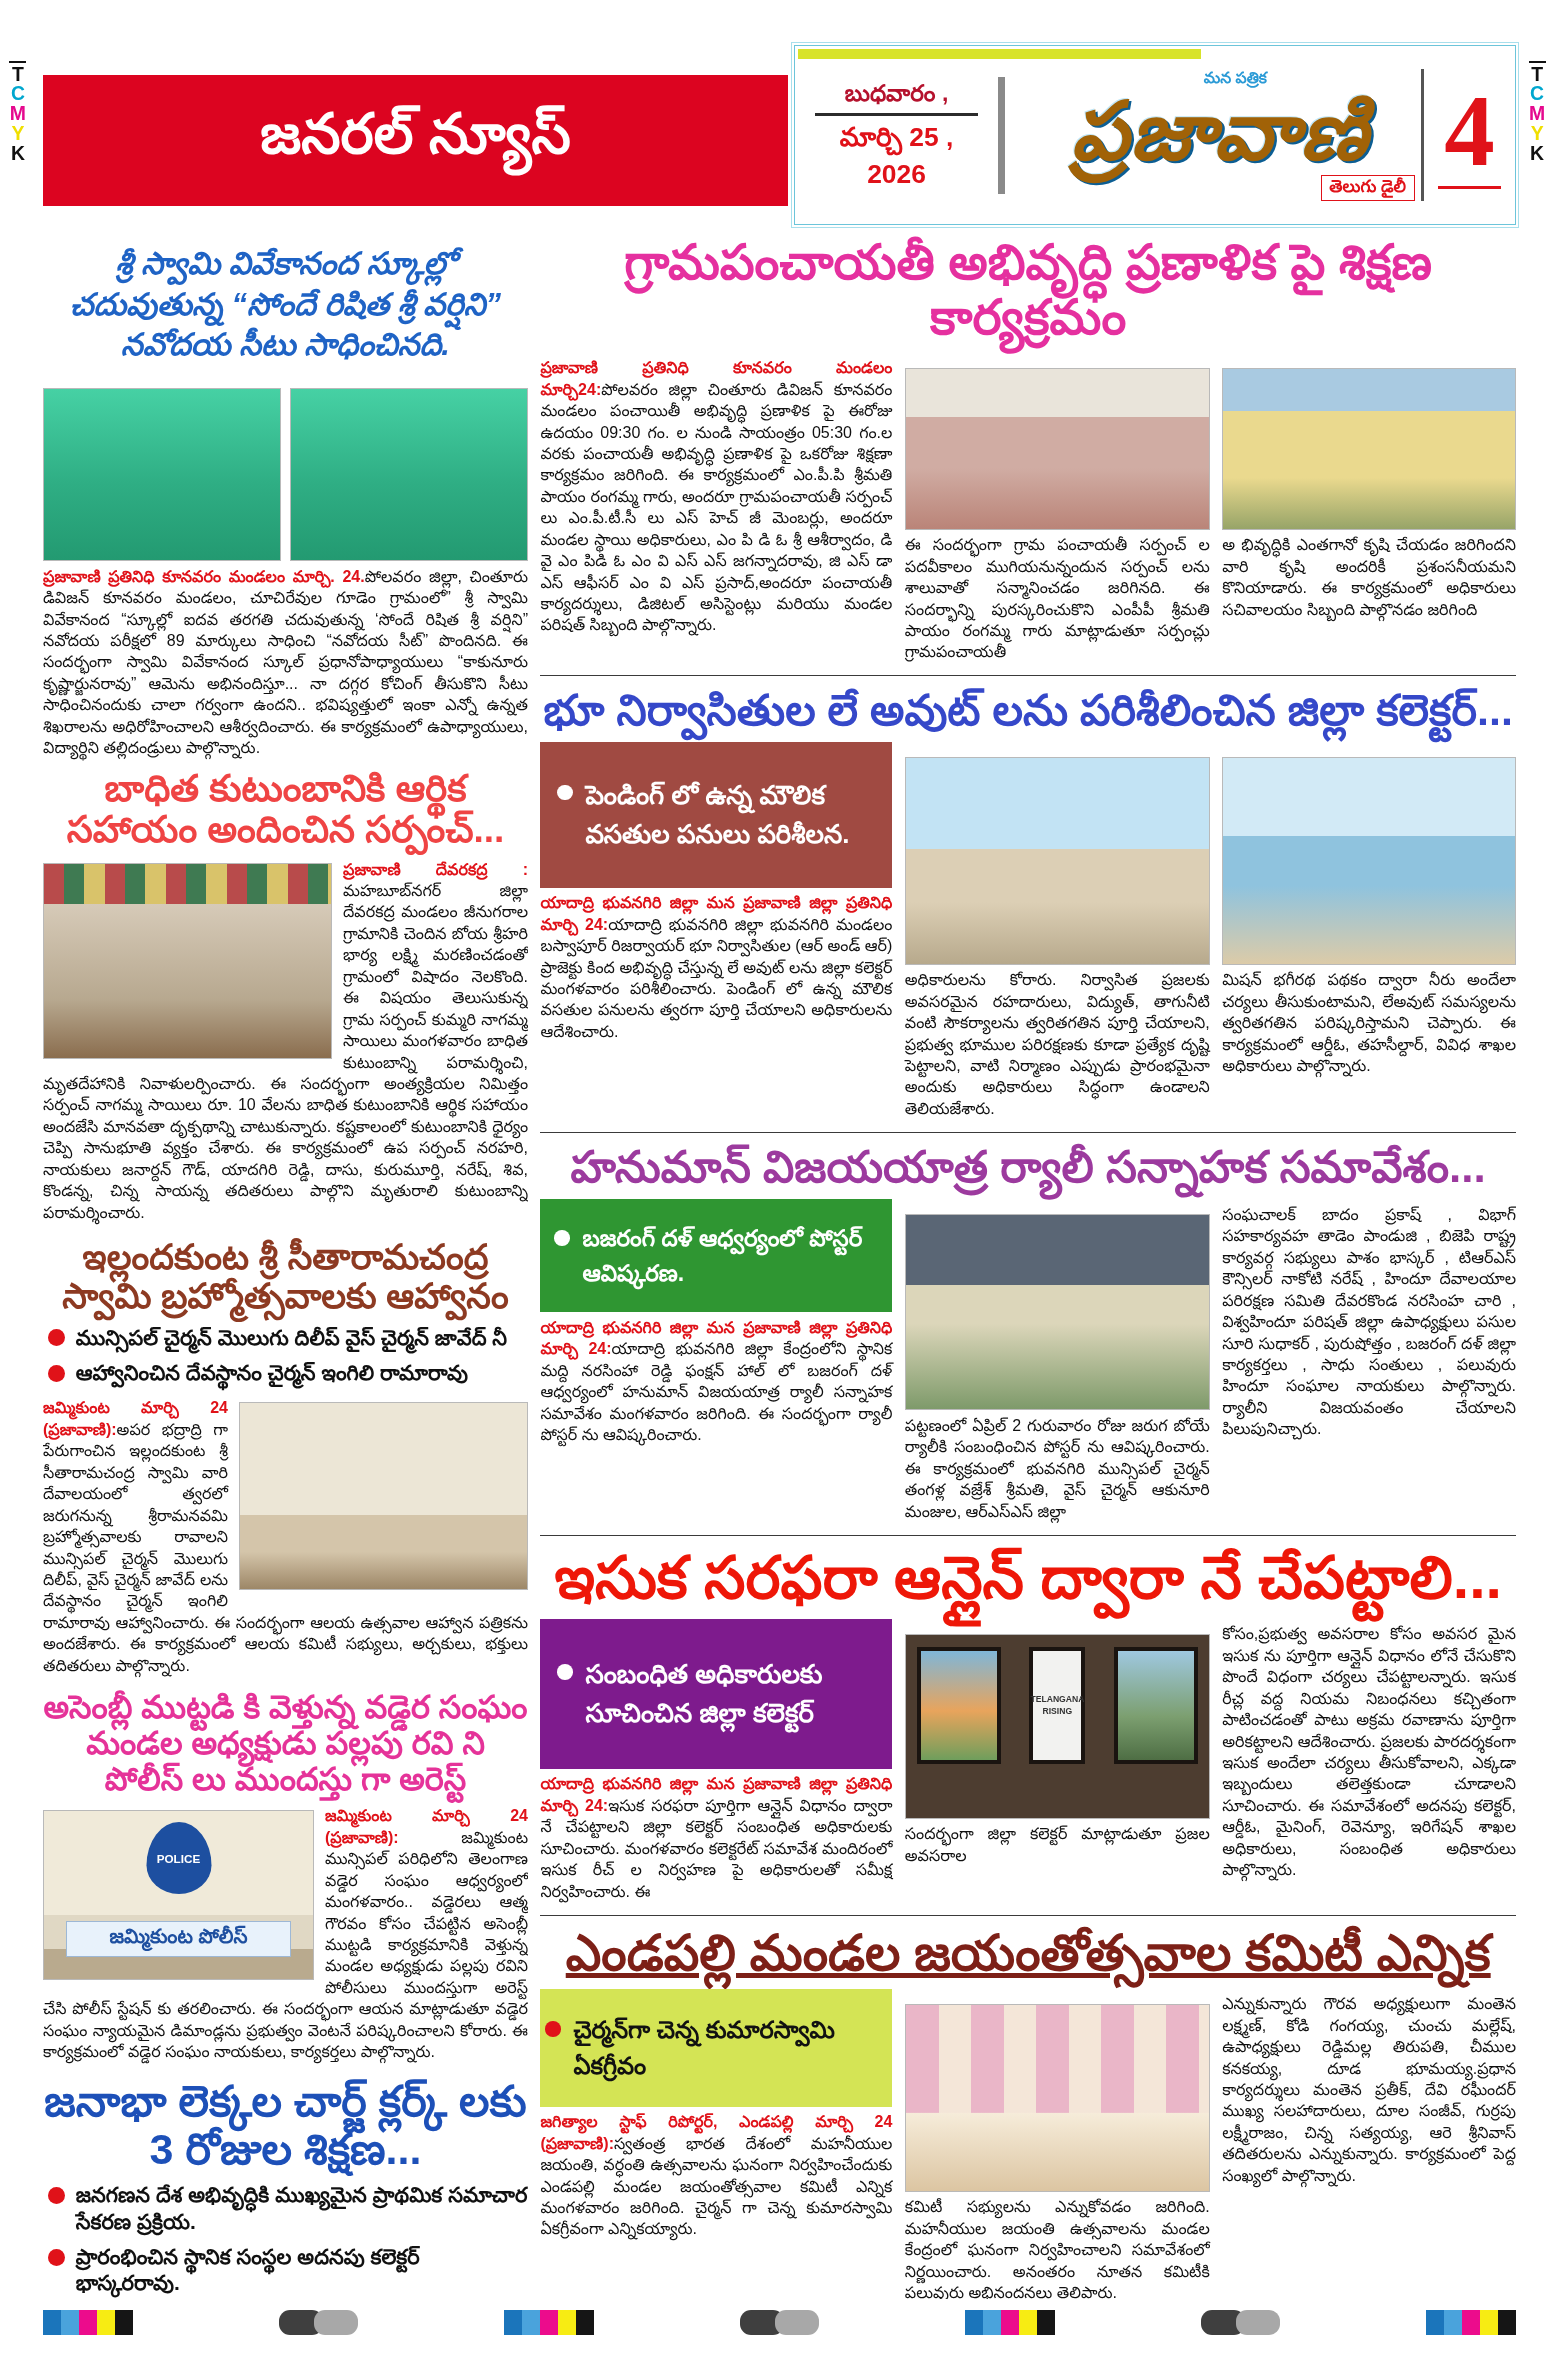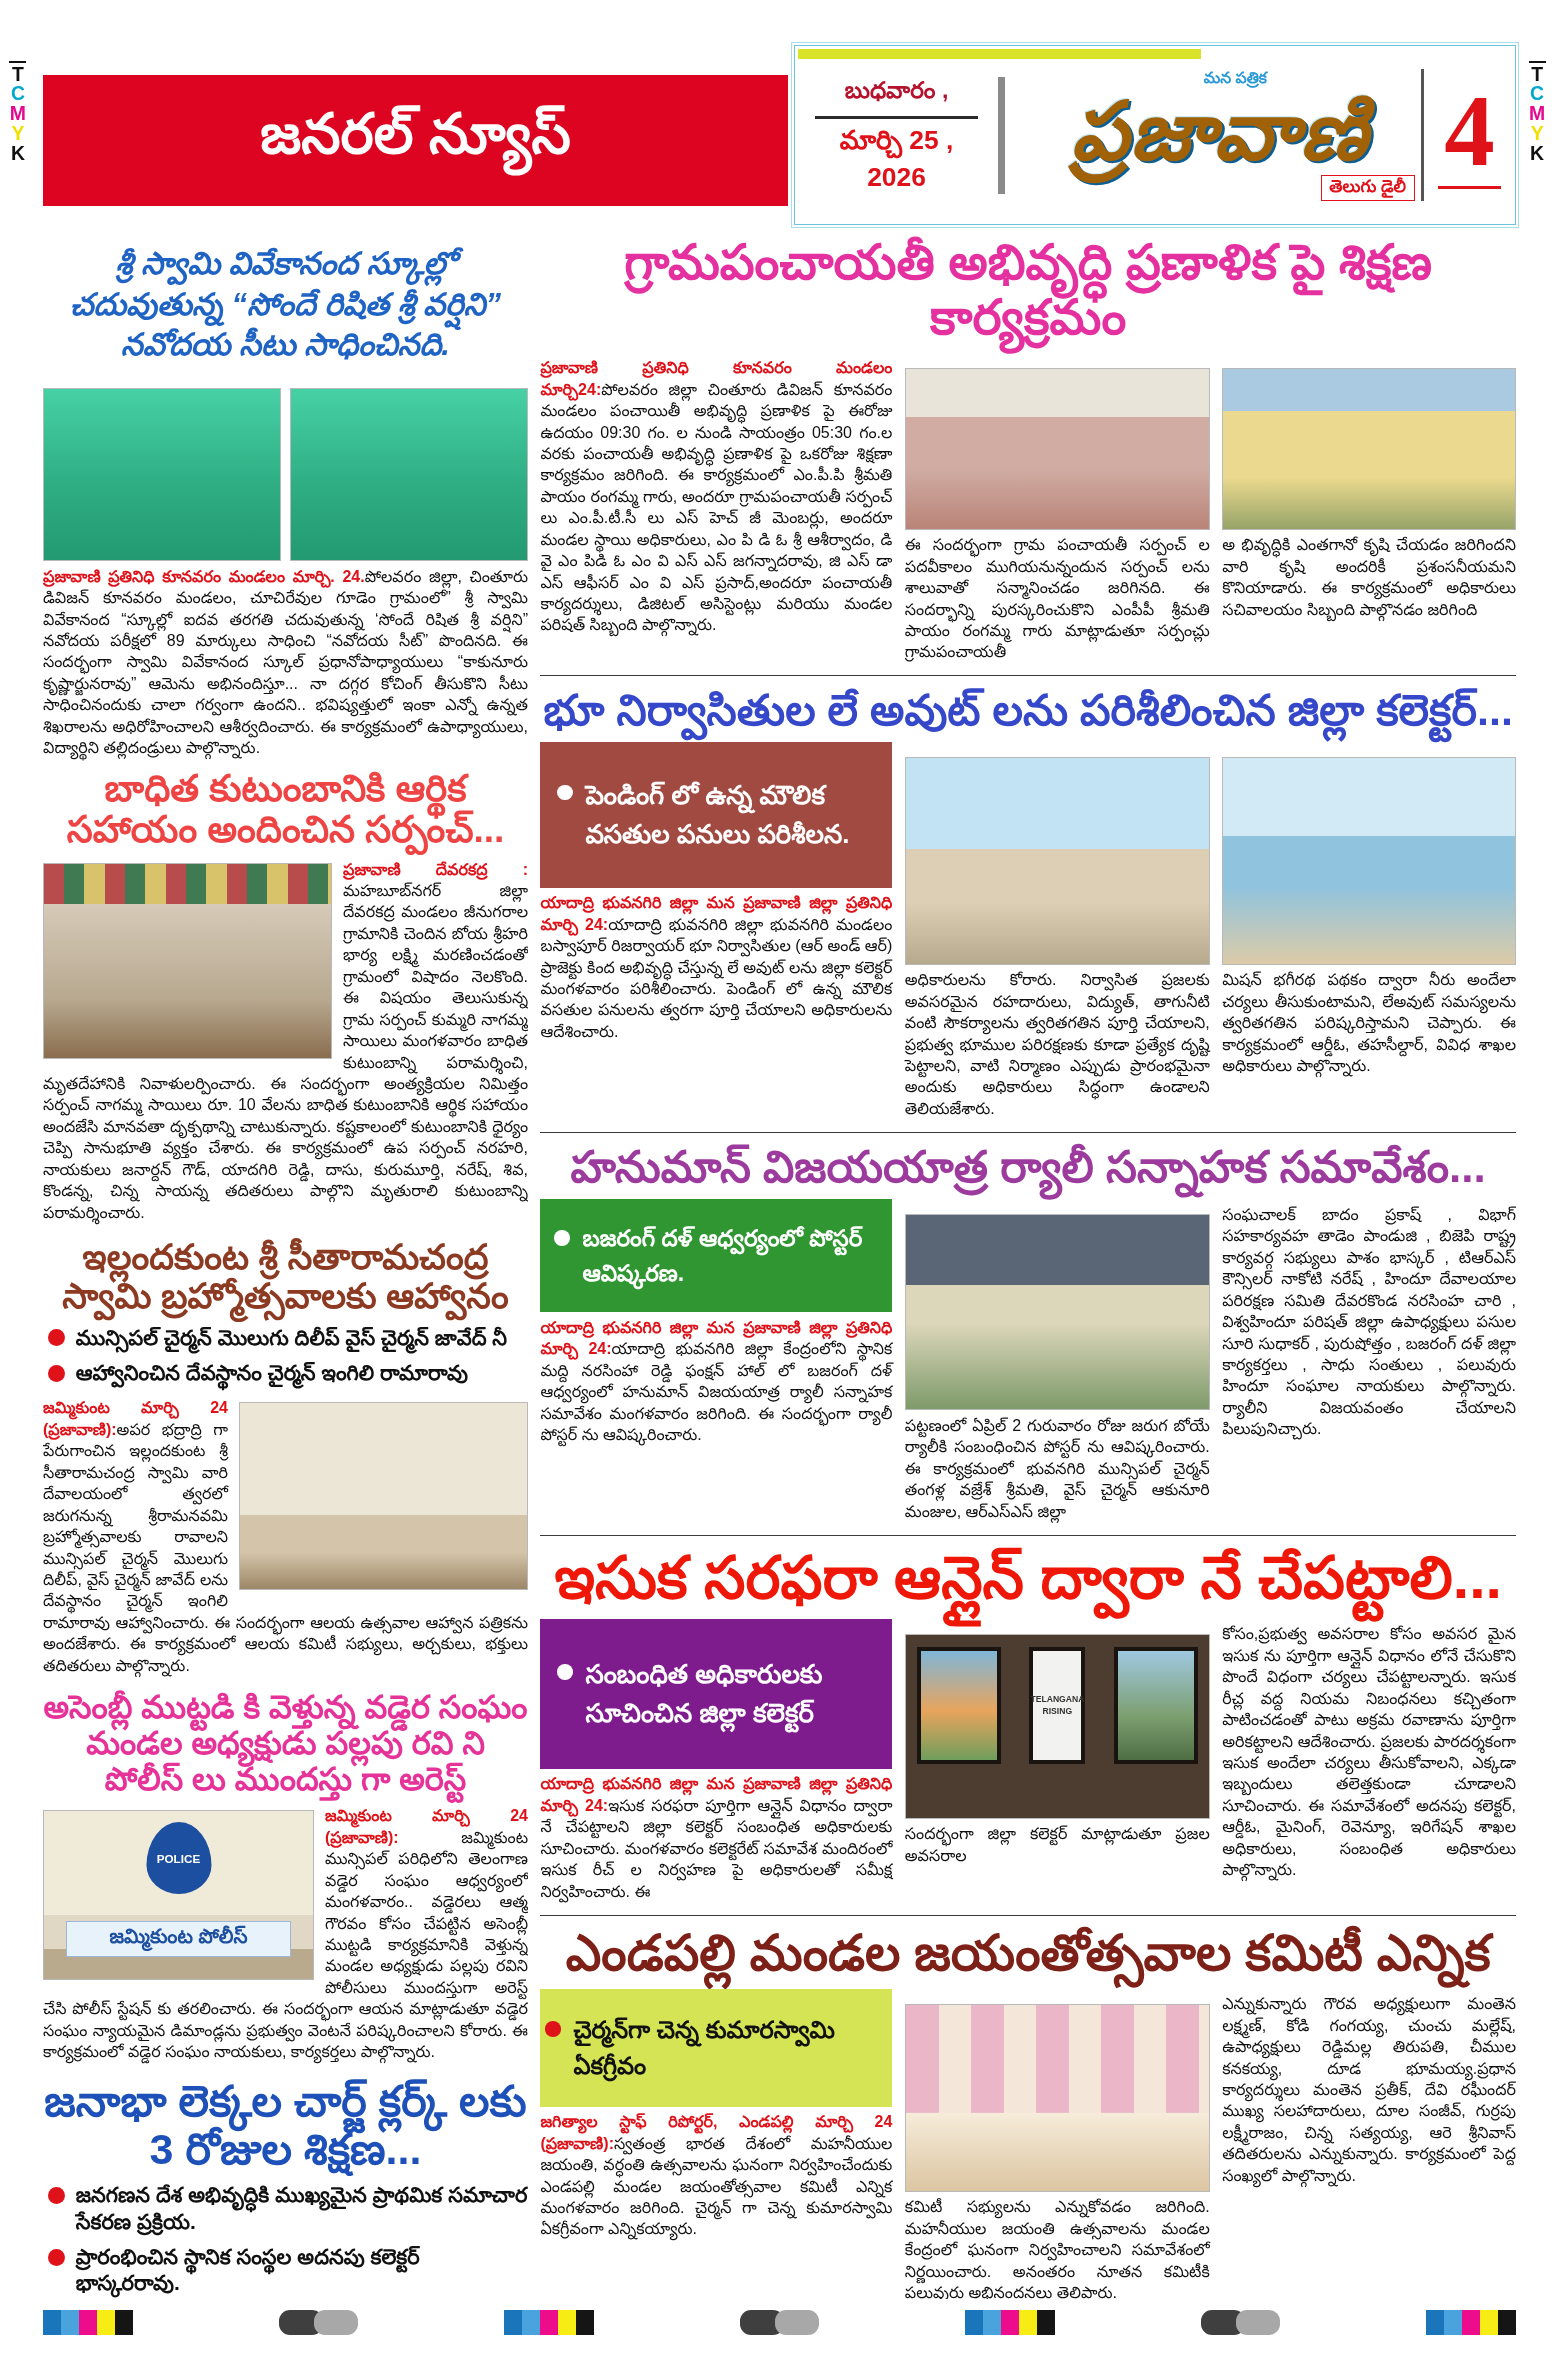--- a/index.html
+++ b/index.html
@@ -15,21 +15,21 @@
   
   header { position:absolute; left:43px; right:39px; top:45px; height:183px; }
   .section-banner { position:absolute; left:0; top:29.6px; width:745px; height:131px; background:#dc0420;
                     display:flex; align-items:center; justify-content:center;
                     color:#fff; font-size:56px; font-weight:bold; }
   .masthead { position:absolute; right:0; top:0; width:722px; height:180px; background:#fff;
               border:1.6px solid #6cc5da; outline:1.6px solid #a8dfec; outline-offset:2.3px;
               display:flex; align-items:center; padding:7.8px 14px 7.8px 20px; }
   .lime-strip { position:absolute; left:3.1px; top:3.1px; width:56%; height:10px; background:#d8e32a; }
   .dateblock { width:163px; text-align:center; }
-  .dateblock .weekday { color:#b5122d; font-weight:bold; font-size:23px; padding-bottom:7px;
+  .dateblock .weekday { color:#b5122d; font-weight:bold; font-size:23px; padding-bottom:1px;
                         border-bottom:3.1px solid #2b2b2b; margin-bottom:6.2px; }
   .dateblock .date { color:#e01219; font-weight:bold; font-size:26.4px; }
   .vdiv { width:7px; height:117px; background:#8a8a8a; margin:0 20px; }
   .logoblock { flex:1; display:flex; flex-direction:column; align-items:center; position:relative; }
   .tagline-top { color:#2a9ad6; font-size:15.6px; font-weight:bold; align-self:center; margin-left:31px; }
   .logo { font-size:81px; font-weight:bold; color:#a16207; line-height:1.0; letter-spacing:1.6px;
           text-shadow:2.3px 2.3px 0 #0c5e93, -0.8px -0.8px 0 #bfe6f7; font-style:italic; }
   .tagline-bottom { align-self:flex-end; color:#e01219; font-weight:bold; font-size:17px;
                     border:1.6px solid #e01219; padding:0.8px 7.8px; margin-top:3.1px; }
   .pgdiv { width:3.1px; height:132px; background:#555; margin:0 14px 0 6.2px; }
@@ -44,21 +44,21 @@
   .hl { text-align:center; font-weight:bold; line-height:1.12; margin:9.3px 0 7.8px; }
   .hl-a1 { color:#1f63c5; font-size:31px; font-style:italic; line-height:1.3; }
   .hl-a2 { color:#ef4444; font-size:37px; }
   .hl-a3 { color:#8d3a22; font-size:35px; }
   .hl-a4 { color:#e53399; font-size:32px; }
   .hl-a5 { color:#1d50b8; font-size:43px; }
   .hl-b1 { color:#e5309f; font-size:49px; margin-top:0; }
   .hl-b2 { color:#3548c9; font-size:43px; }
   .hl-b3 { color:#9c3a9e; font-size:44px; }
   .hl-b4 { color:#ee1708; font-size:59px; }
-  .hl-b5 { color:#7d2017; font-size:50px; }
+  .hl-b5 { color:#7d2017; font-size:50px;text-decoration:underline; }
   .hl-b6 { color:#1d8038; font-size:41px; line-height:1.25; }
 
   .txt { font-size:16px; line-height:1.34; text-align:justify; color:#101010; margin:4.7px 0; }
   .lead { color:#e01219; font-weight:bold; }
   .clearfix::after { content:""; display:block; clear:both; }
 
   ul.bullets { margin:6.2px 0 11px 4.7px; }
   ul.bullets li { list-style:none; display:flex; gap:11px; align-items:flex-start;
                   font-size:21px; font-weight:bold; color:#111; margin:9.3px 0; line-height:1.25; }
   ul.bullets .dot { width:17px; height:17px; border-radius:50%; background:#e01219; flex:none; margin-top:4.7px; }

